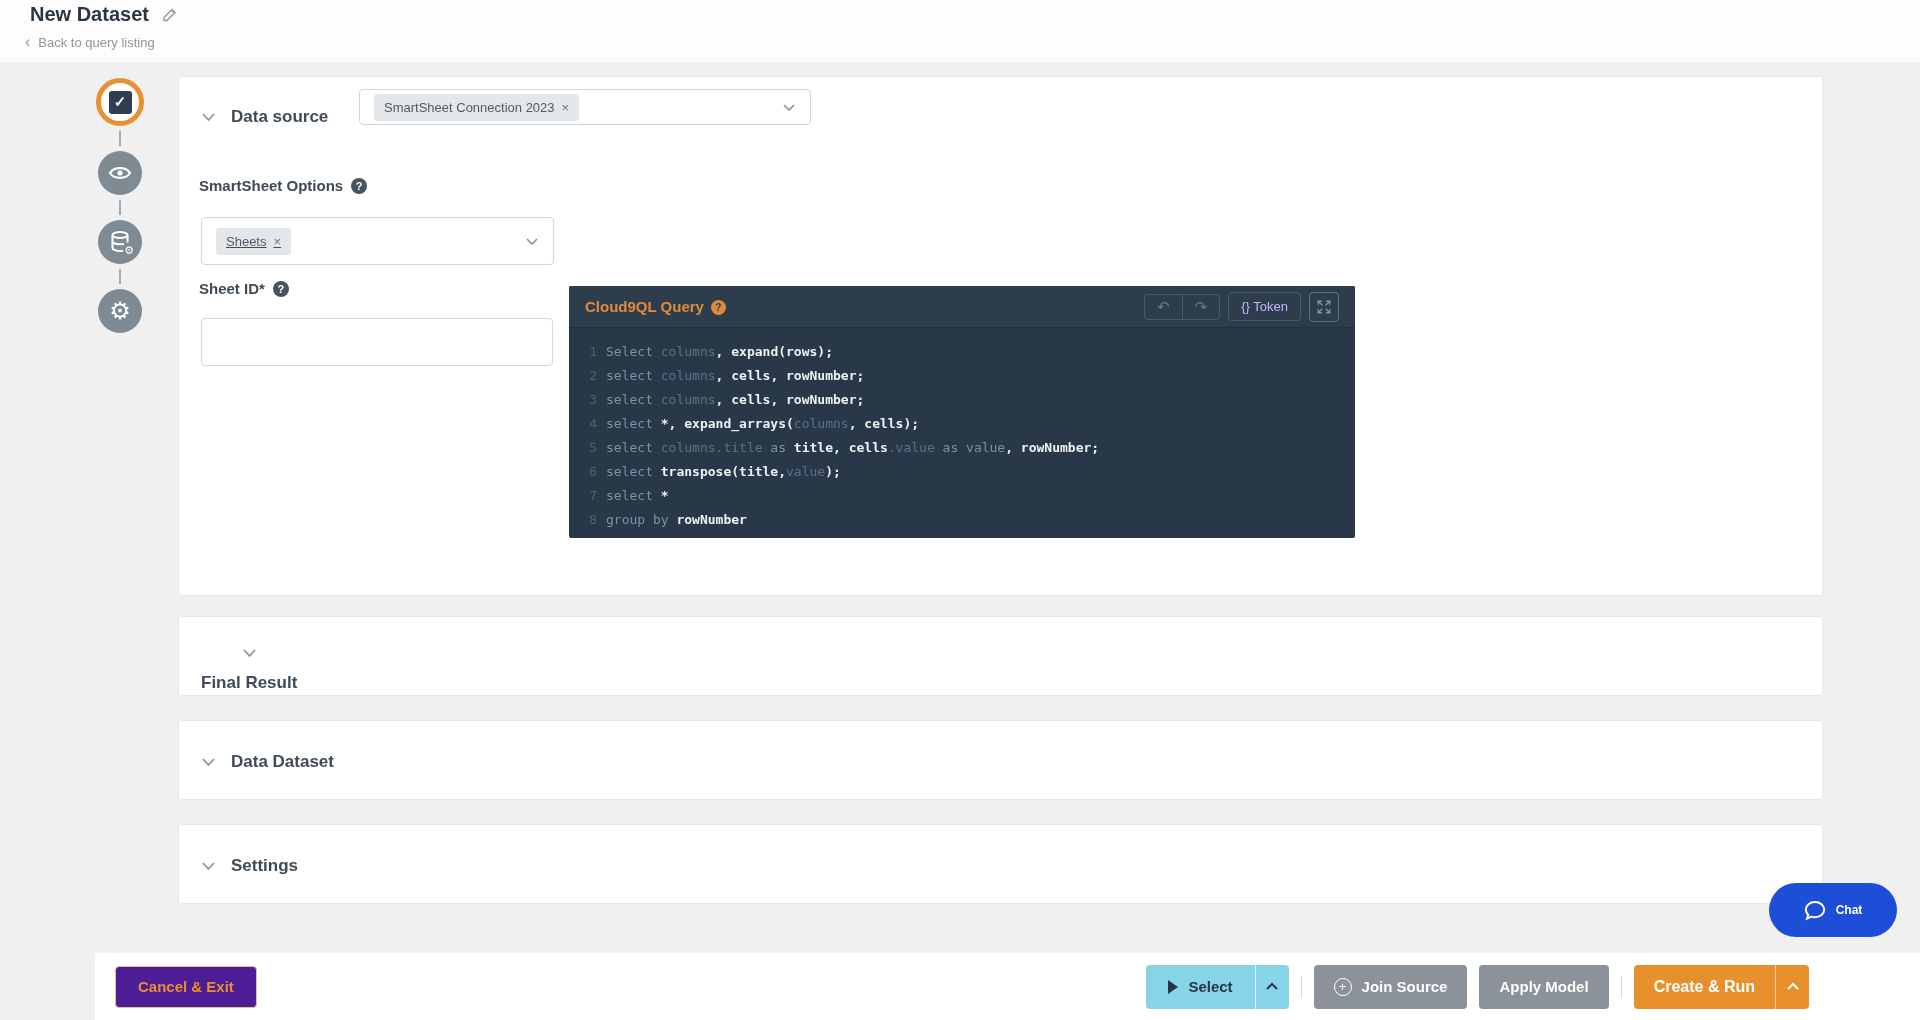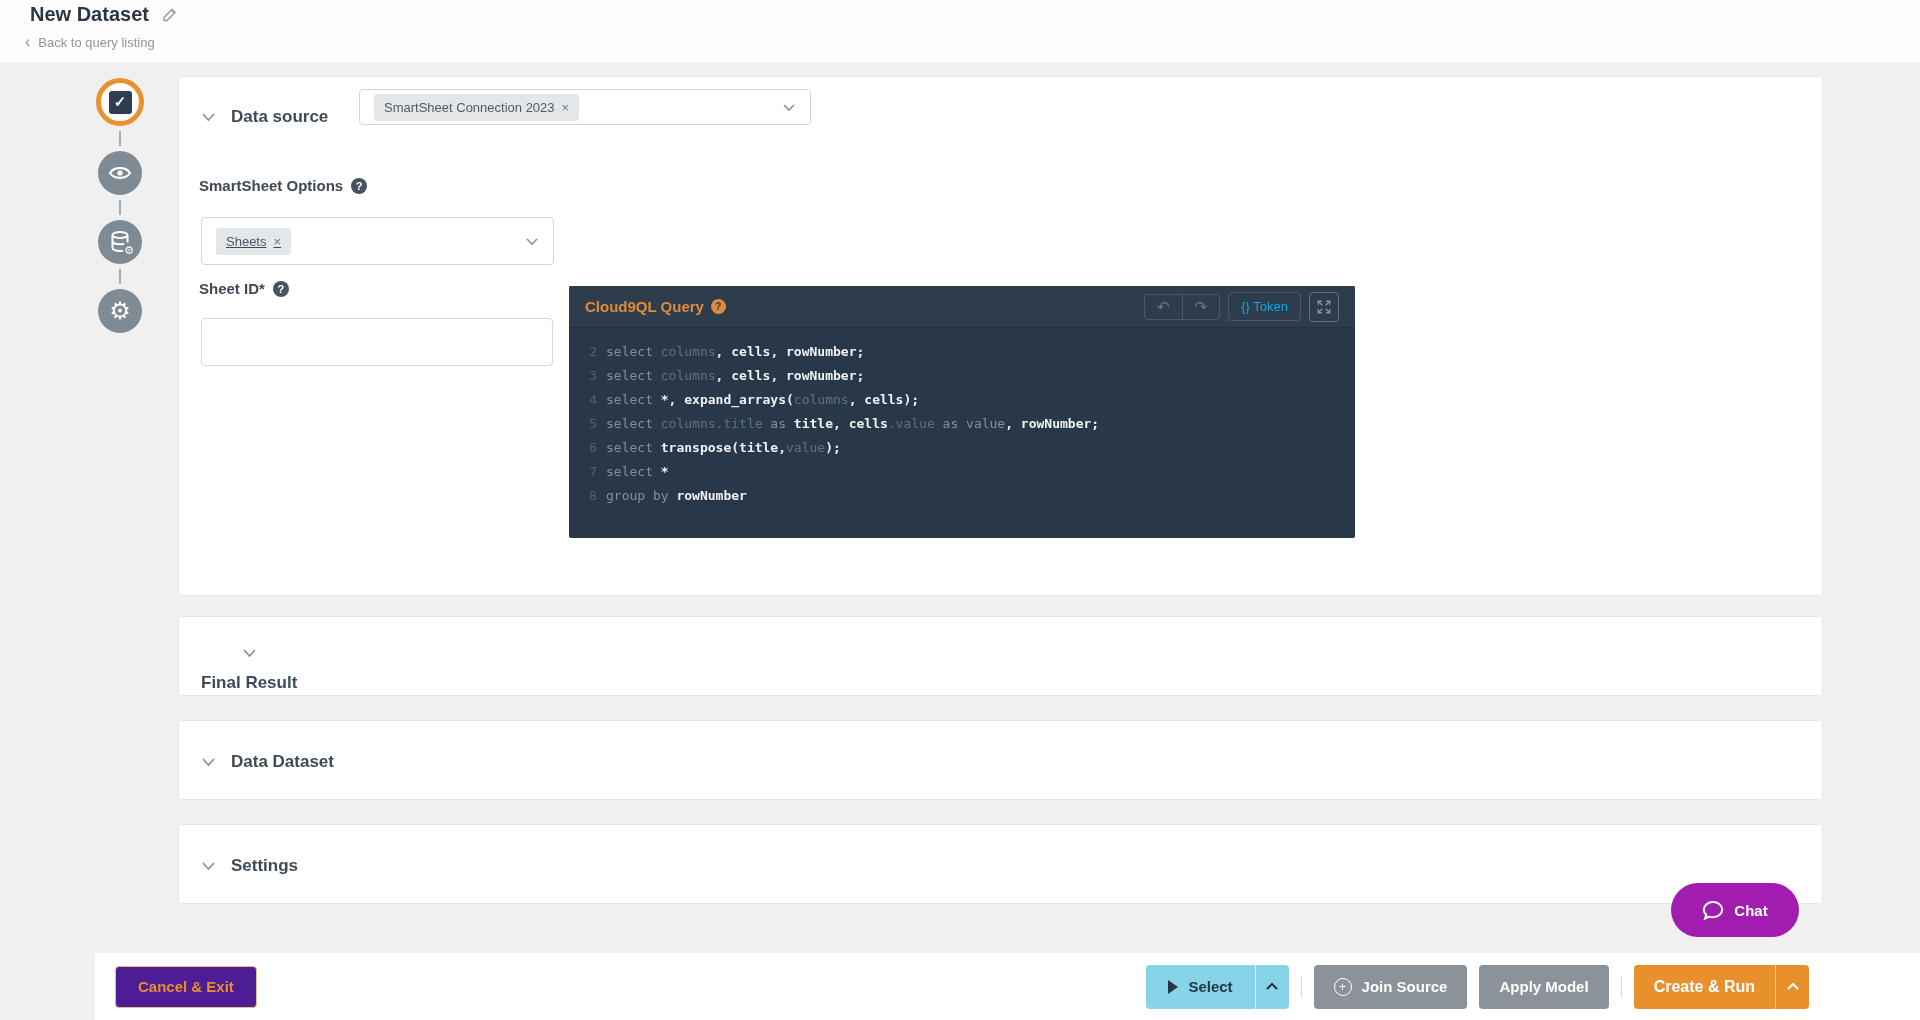--- a/index.html
+++ b/index.html
@@ -44,27 +44,27 @@
   .help { width:16px; height:16px; border-radius:50%; background:#47535f; color:#fff;
           font-size:11px; font-weight:bold; display:inline-flex; align-items:center; justify-content:center;
           cursor:pointer; flex:0 0 auto; }
   .text-input { position:absolute; border:1px solid #d4d8db; border-radius:4px; background:#fff;
                 font-size:14px; padding:0 12px; color:#3e4a56; outline:none; }
   
   .code-panel { position:absolute; left:390px; top:209px; width:786px; height:252px;
                 background:#293848; border-radius:2px; overflow:hidden; }
   .code-head { height:42px; background:#2e3d4c; border-bottom:1px solid #223040;
                display:flex; align-items:center; padding:0 16px; }
-  .code-title { color:#e08a3c; font-weight:bold; font-size:15px; display:flex; align-items:center; gap:7px; }
+  .code-title { color:#e08a3c; font-weight:bold; font-size:15px; display:flex; align-items:flex-end; gap:7px; }
   .help-orange { background:#e08a3c; color:#2e3d4c; width:15px; height:15px; font-size:10px; }
   .code-toolbar { margin-left:auto; display:flex; align-items:center; gap:8px; }
   .undo-group { display:flex; border:1px solid #49596a; border-radius:4px; }
   .tool-btn { color:#677b8e; font-size:15px; padding:3px 12px; cursor:pointer; background:transparent; }
   .undo-group .tool-btn:first-child { border-right:1px solid #49596a; }
-  .token-btn { border:1px solid #49596a; border-radius:4px; color:#0ea5e9; font-size:13px;
+  .token-btn { border:1px solid #49596a; border-radius:4px; color:#c4b5fd; font-size:13px;
                padding:6px 12px; cursor:pointer; }
   .expand-btn { border:1px solid #5c6f82; border-radius:4px; width:30px; height:30px;
                 display:flex; align-items:center; justify-content:center; cursor:pointer; }
   .code-body { padding:12px 8px 0 16px; font-family:"DejaVu Sans Mono", monospace;
                font-size:13px; line-height:24px; cursor:text; }
   .code-line { white-space:pre; }
   .ln { color:#4e6073; display:inline-block; width:12px; text-align:right; margin-right:9px; }
   .seg-k { color:#7e90a3; }
   .seg-f { color:#5d7186; }
   .seg-w { color:#edf1f4; font-weight:bold; }
@@ -89,23 +89,23 @@
   .vsep { width:1px; height:22px; background:#d6d8da; }
   .gray-btn { background:#8b9299; color:#fff; padding:0 20px; gap:10px; }
   .plus-circle { width:18px; height:18px; border:1.5px solid #fff; border-radius:50%;
                  display:inline-flex; align-items:center; justify-content:center;
                  font-size:13px; font-weight:normal; line-height:1; }
   .create-group { background:#e8902c; }
   .create-main { display:flex; align-items:center; padding:0 20px; color:#fff;
                  font-size:16px; font-weight:bold; cursor:pointer; }
   .create-group .caret-part { border-left:1px solid rgba(255,255,255,.55); }
   
-  .chat-pill { position:absolute; left:1671px; top:883px; width:128px; height:54px; background:#a21caf;
+  .chat-pill { position:absolute; left:1769px; top:883px; width:128px; height:54px; background:#1d4ed8;
                border-radius:27px; display:flex; align-items:center; justify-content:center; gap:10px;
-               color:#fff; font-size:15px; font-weight:bold; cursor:pointer; }
+               color:#fff; font-size:12px; font-weight:bold; cursor:pointer; }
 </style>
 </head>
 <body>
 
 <div class="top-header">
   <div class="page-title-row">
     <span class="page-title">New Dataset</span>
     <svg width="17" height="17" viewBox="0 0 17 17">
       <path d="M3 14.5 L3 11.5 L11 3.5 L14 6.5 L6 14.5 Z M10.5 4 L13.5 7" fill="none" stroke="#8e969d" stroke-width="1.4"></path>
     </svg>
@@ -195,20 +195,21 @@
         </div>
         <span class="token-btn">{} Token</span>
         <span class="expand-btn">
           <svg width="16" height="16" viewBox="0 0 18 18">
             <path d="M7.2 7.2 L2.5 2.5 M2.5 6.5 L2.5 2.5 L6.5 2.5 M10.8 7.2 L15.5 2.5 M11.5 2.5 L15.5 2.5 L15.5 6.5 M7.2 10.8 L2.5 15.5 M2.5 11.5 L2.5 15.5 L6.5 15.5 M10.8 10.8 L15.5 15.5 M15.5 11.5 L15.5 15.5 L11.5 15.5" fill="none" stroke="#8296a9" stroke-width="1.5"></path>
           </svg>
         </span>
       </div>
     </div>
     <div class="code-body">
+        <div class="code-line"><span class="ln">1</span><span class="seg-k">Select </span><span class="seg-f">columns</span><span class="seg-w">, expand(rows);</span></div>
         <div class="code-line"><span class="ln">2</span><span class="seg-k">select </span><span class="seg-f">columns</span><span class="seg-w">, cells, rowNumber;</span></div>
         <div class="code-line"><span class="ln">3</span><span class="seg-k">select </span><span class="seg-f">columns</span><span class="seg-w">, cells, rowNumber;</span></div>
         <div class="code-line"><span class="ln">4</span><span class="seg-k">select </span><span class="seg-w">*, expand_arrays(</span><span class="seg-f">columns</span><span class="seg-w">, cells);</span></div>
         <div class="code-line"><span class="ln">5</span><span class="seg-k">select </span><span class="seg-f">columns.title</span><span class="seg-k"> as </span><span class="seg-w">title, cells</span><span class="seg-f">.value</span><span class="seg-k"> as value</span><span class="seg-w">, rowNumber;</span></div>
         <div class="code-line"><span class="ln">6</span><span class="seg-k">select </span><span class="seg-w">transpose(title,</span><span class="seg-f">value</span><span class="seg-w">);</span></div>
         <div class="code-line"><span class="ln">7</span><span class="seg-k">select </span><span class="seg-w">*</span></div>
         <div class="code-line"><span class="ln">8</span><span class="seg-k">group by </span><span class="seg-w">rowNumber</span></div>
       </div>
   </div>
 </div>

